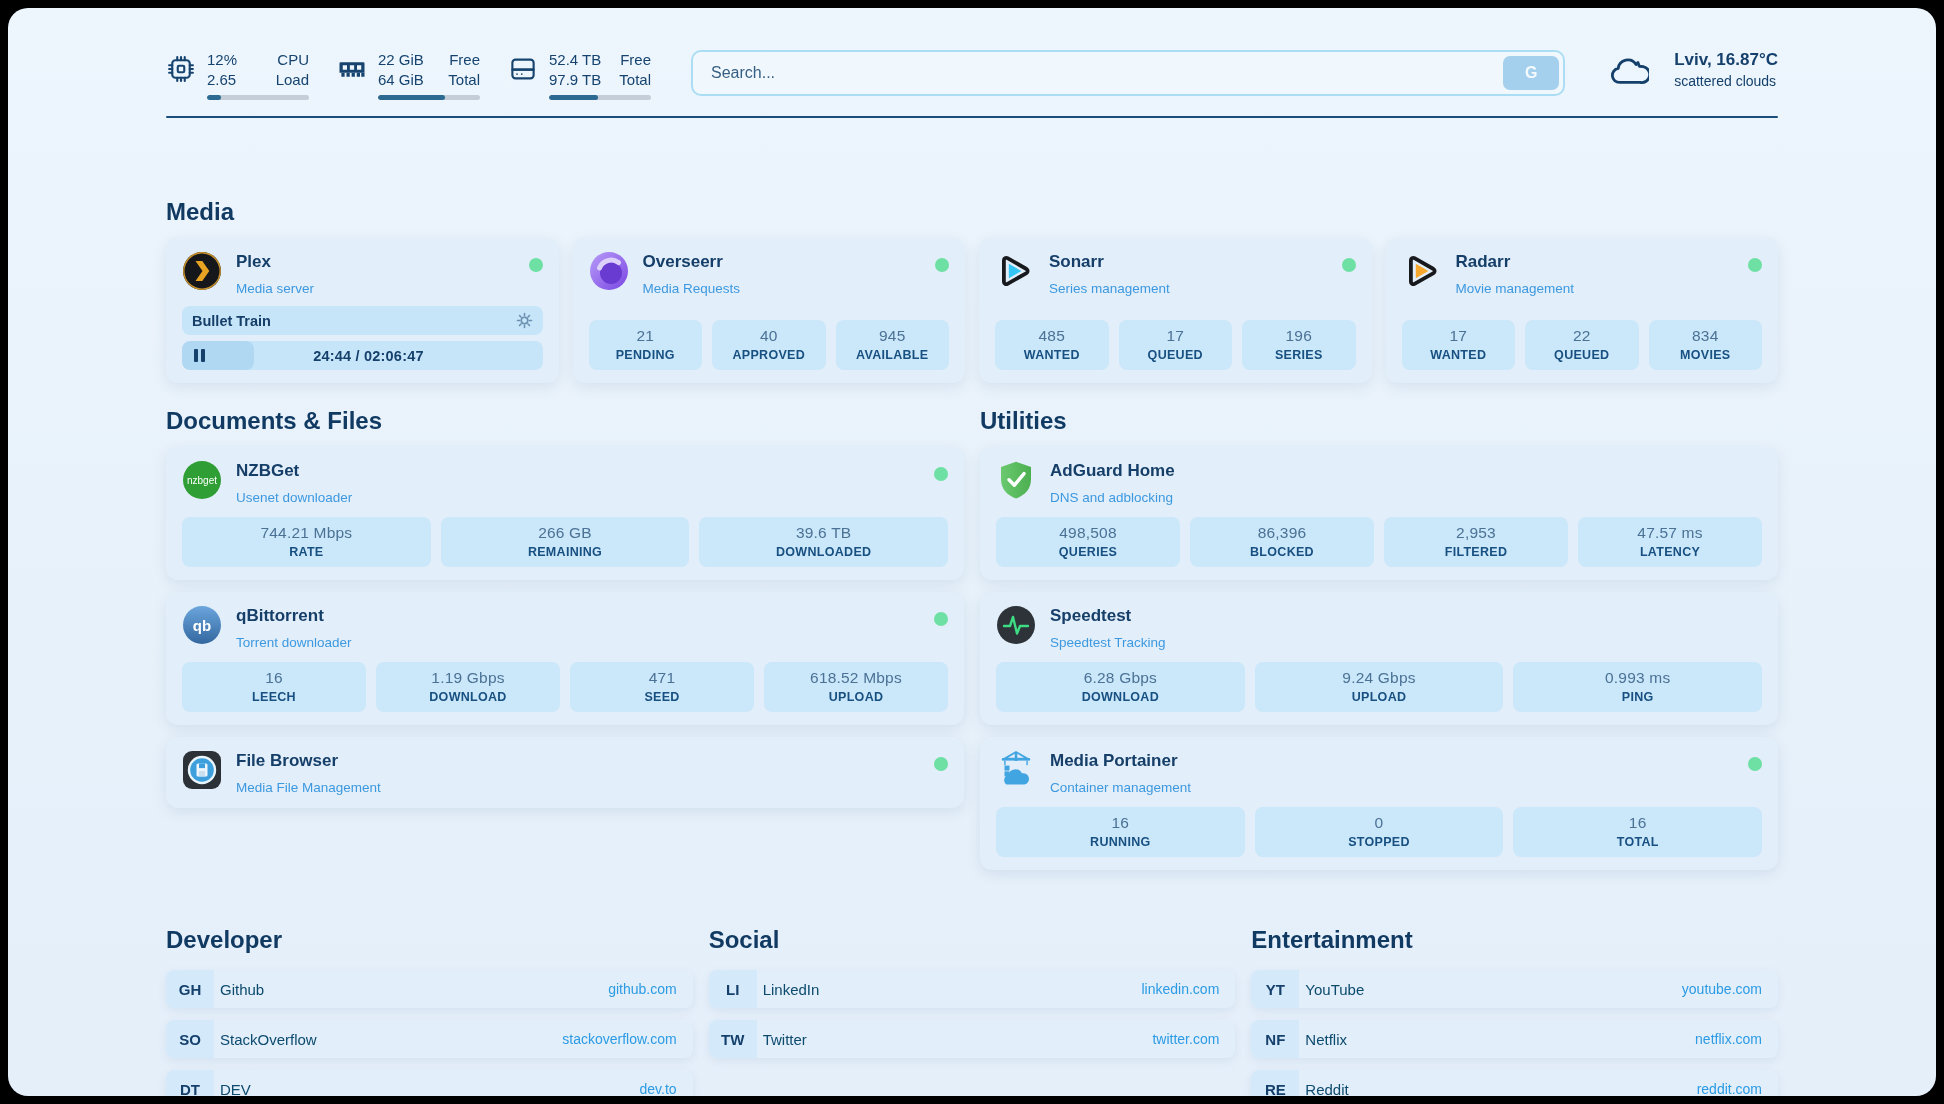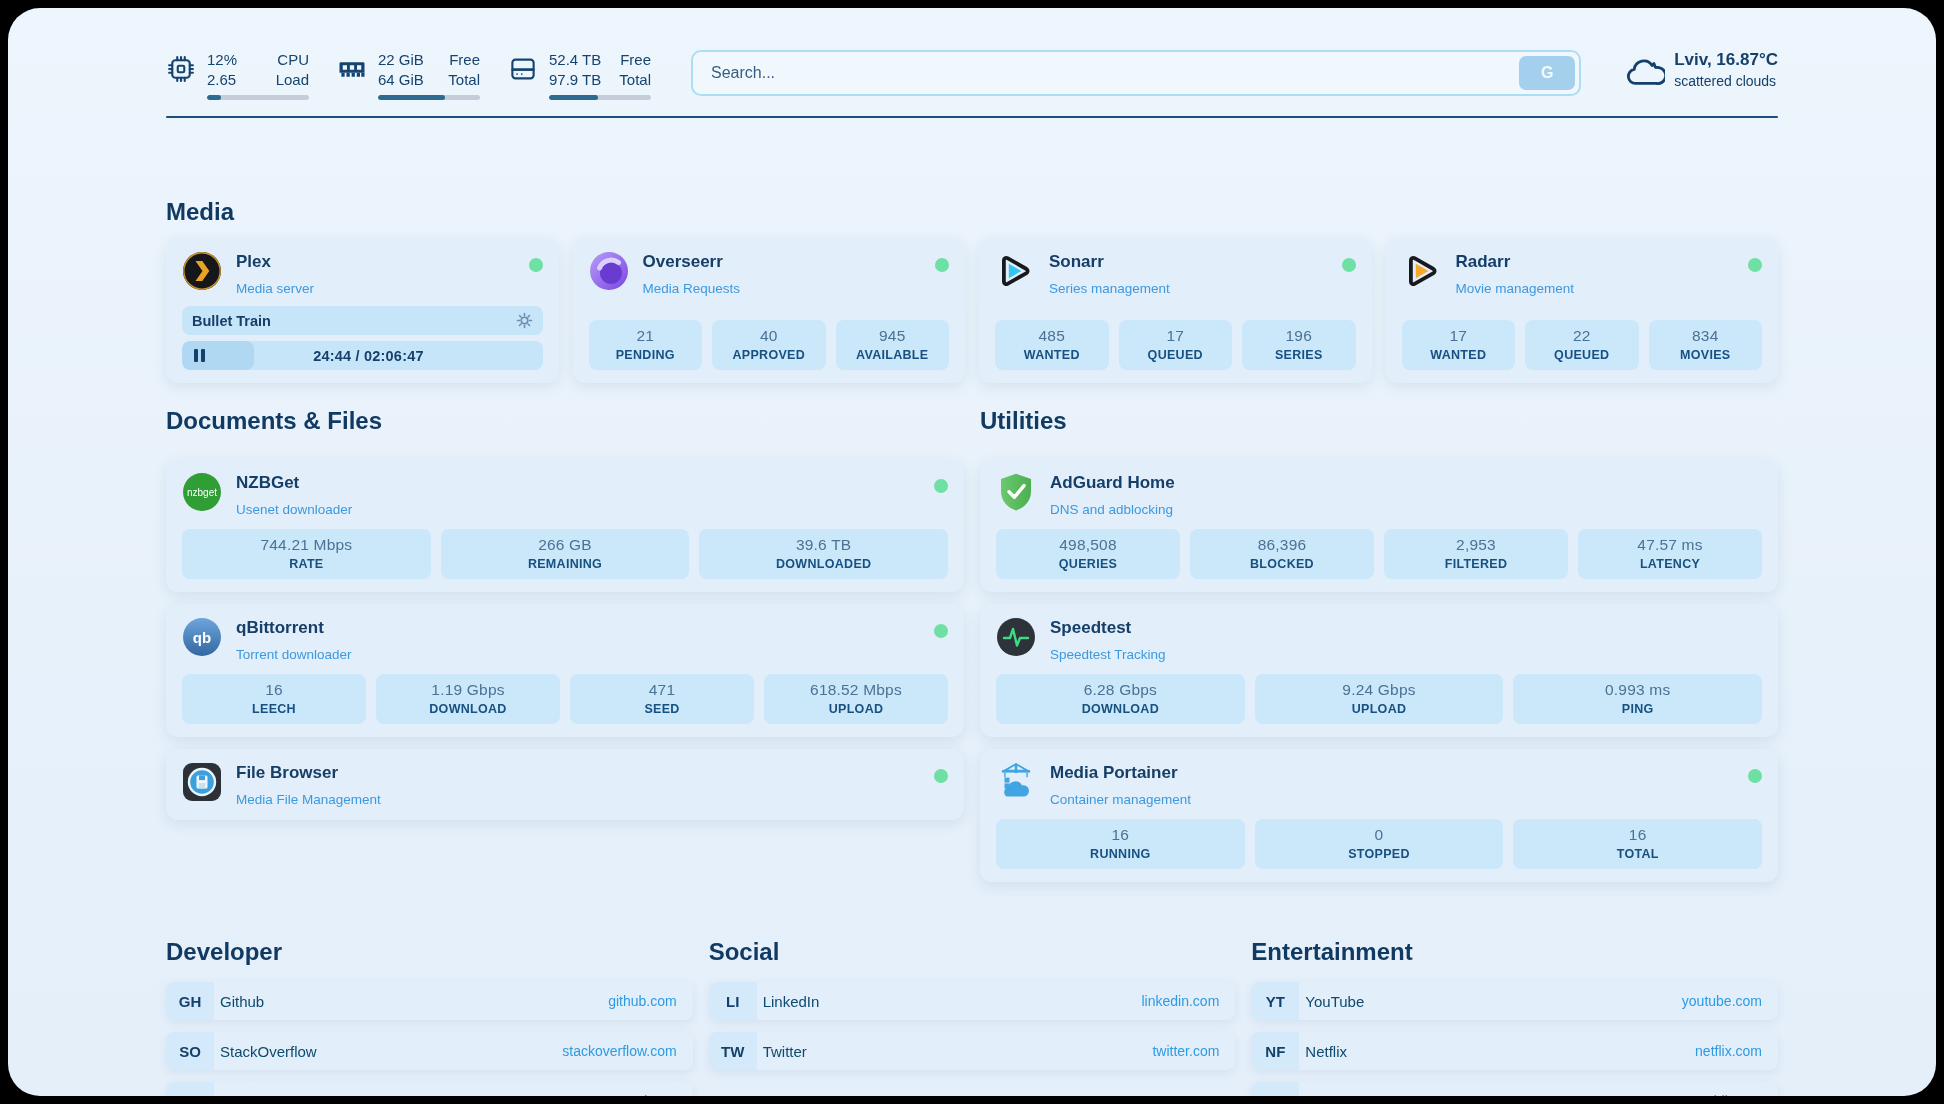--- a/index.html
+++ b/index.html
@@ -1,48 +1,48 @@
 <!DOCTYPE html>
 <html><head>
 <meta charset="utf-8">
 <style>
   *{box-sizing:border-box;margin:0;padding:0}
   html,body{width:1944px;height:1104px}
   body{background:#000;font-family:"Liberation Sans",sans-serif;-webkit-font-smoothing:antialiased}
-  .panel{position:absolute;inset:8px;background:linear-gradient(180deg,#edf5fd 0%,#e7f1fa 60%,#e5effa 100%);border-radius:32px;overflow:hidden}
+  .panel{position:absolute;inset:8px;background:linear-gradient(180deg,#edf5fd 0%,#e7f1fa 60%,#e5effa 100%);border-radius:20px;overflow:hidden}
   .content{width:1612px;margin:0 auto;padding-top:42px}
 
   
   .topbar{display:flex;align-items:flex-start}
   .resources{display:flex;gap:28px}
   .resource{display:flex;gap:11px}
   .res-icon{width:30px;height:30px;color:#16446f;margin-top:4px;flex:none}
   .res-icon svg{width:100%;height:100%}
   .res-body{display:flex;flex-direction:column;min-width:102px}
   .res-text{display:flex;justify-content:space-between;gap:18px}
   .res-col{display:flex;flex-direction:column;font-size:15px;color:#16446f;font-weight:500;line-height:1.3;white-space:nowrap}
   .res-col.right{text-align:right}
   .res-bar{margin-top:6px;height:5px;border-radius:3px;background:#c5ced8;overflow:hidden;width:100%}
   .res-fill{height:100%;background:#2c6a92;border-radius:3px}
   .search{flex:1;margin:0 44px 0 40px;position:relative}
   .search input{width:100%;height:46px;border:2px solid #abddf4;border-radius:10px;background:#f1f8fd;padding:0 76px 0 18px;font-size:16px;color:#2c567c;outline:none;font-family:"Liberation Sans",sans-serif}
   .search input::placeholder{color:#2c567c;opacity:.95}
   .gbtn{position:absolute;right:6px;top:6px;height:34px;width:56px;border:none;border-radius:7px;background:#a5d0ed;color:#f4fafe;font-size:16px;font-weight:700;cursor:pointer;font-family:"Liberation Sans",sans-serif}
-  .weather{display:flex;gap:9px;align-items:flex-end;color:#14406b}
+  .weather{display:flex;gap:25px;align-items:center;color:#14406b}
   .weather-icon{width:40px;height:32px;margin-top:4px}
   .weather-loc{font-size:17px;font-weight:600}
   .weather-cond{font-size:14px;margin-top:3px}
   .divider{height:2px;background:#1c4e7c;margin-top:16px;border-radius:1px}
 
   
   .sec-title{font-size:24px;font-weight:600;color:#113a63}
   .media-sec{margin-top:80px}
   .media-row{display:grid;grid-template-columns:repeat(4,1fr);gap:14px;margin-top:12px}
   .two-col{display:grid;grid-template-columns:1fr 1fr;gap:16px;margin-top:24px}
-  .col .sec-title{margin-bottom:24px}
+  .col .sec-title{margin-bottom:12px}
   .col .card + .card{margin-top:12px}
 
   
   .card{background:#e2eef9;border-radius:12px;padding:13px 16px;box-shadow:0 4px 14px rgba(26,76,130,.10);display:flex;flex-direction:column;cursor:pointer}
   .card-head{display:flex;gap:14px;align-items:flex-start}
   .app-icon{width:40px;height:40px;flex:none}
   .app-icon svg{width:100%;height:100%;display:block}
   .card-titles{flex:1;padding-top:1px}
   .card-name{font-size:17px;font-weight:600;color:#153e68}
   .card-desc{font-size:13.5px;color:#3c99e0;margin-top:9px}

